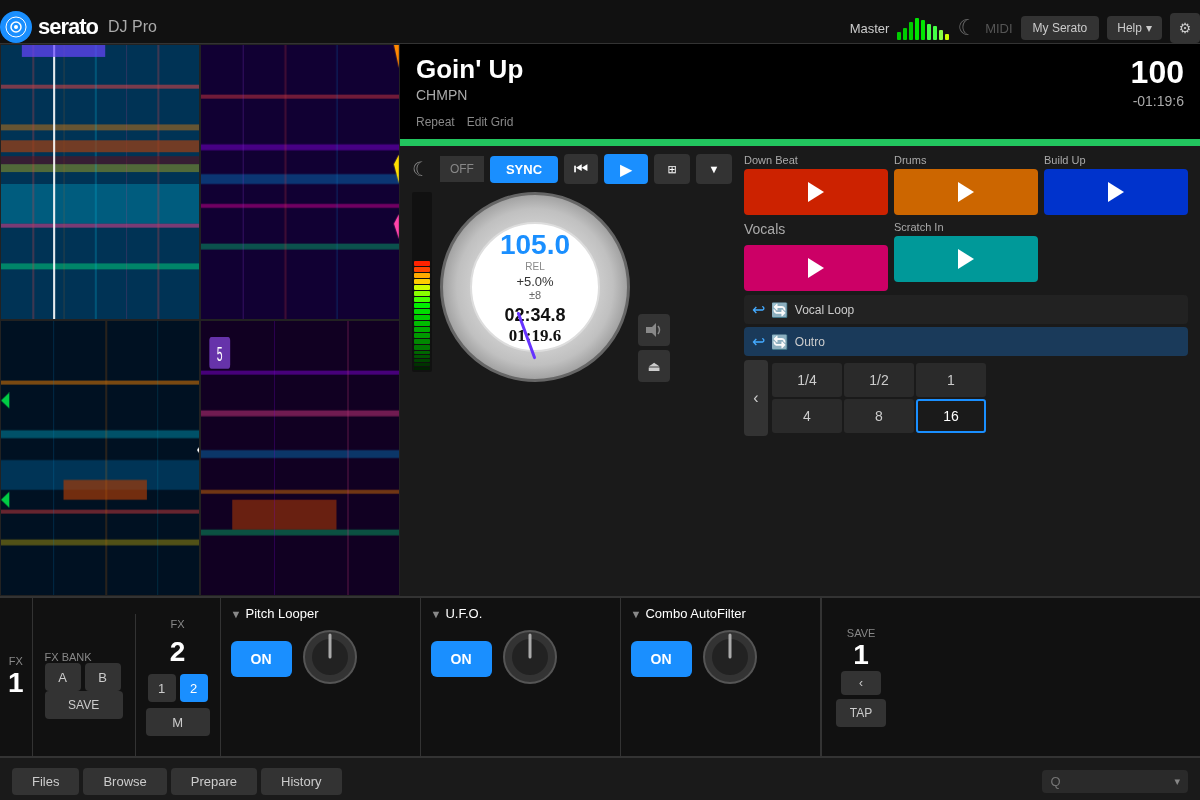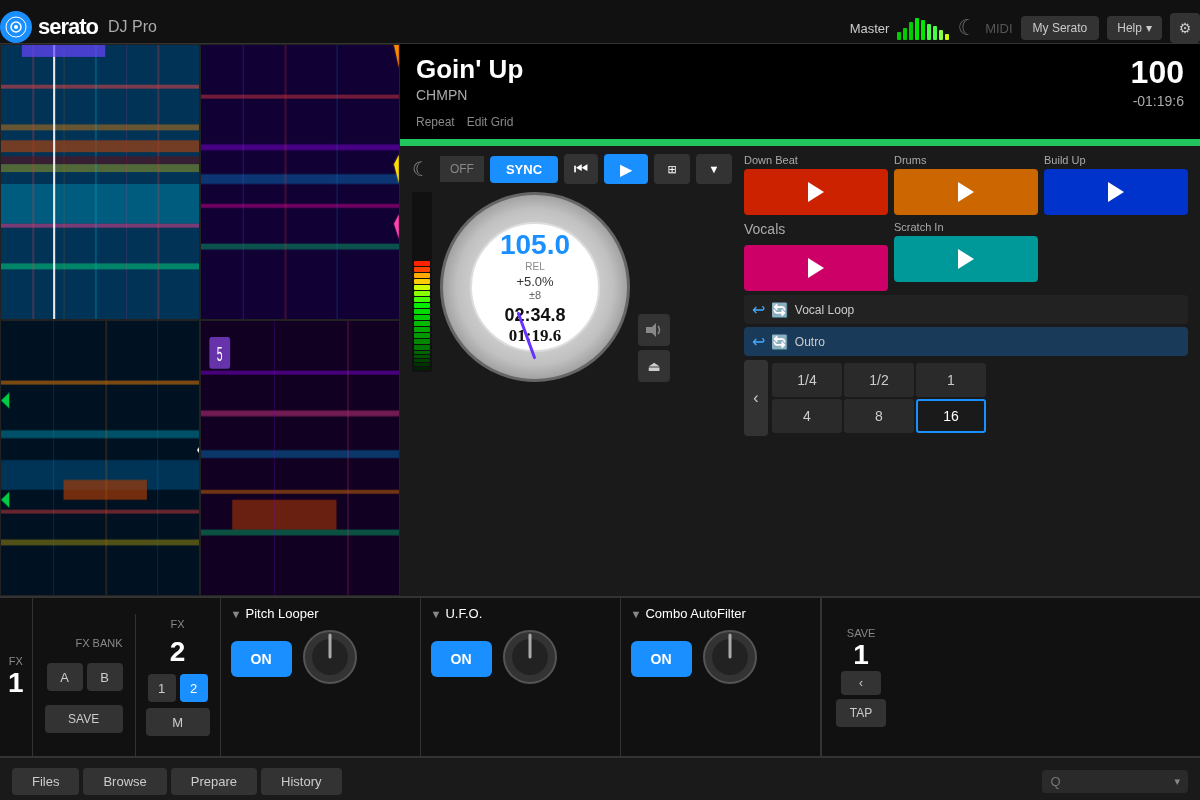--- a/index.html
+++ b/index.html
@@ -437,24 +437,24 @@
     }
     .fx-big-num {
       font-size: 28px;
       font-weight: bold;
       color: white;
     }
 
     .fx-bank {
       display: flex;
       flex-direction: column;
-      align-items: flex-end;
+      align-items: flex-start;
       justify-content: center;
       padding: 8px 12px;
-      gap: 14px;
+      gap: 0;
       border-right: 1px solid #333;
       margin-top: 16px;
     }
 
     .fx-bank-label {
       font-size: 11px;
       color: #888;
     }
 
     .fx-ab-row {

